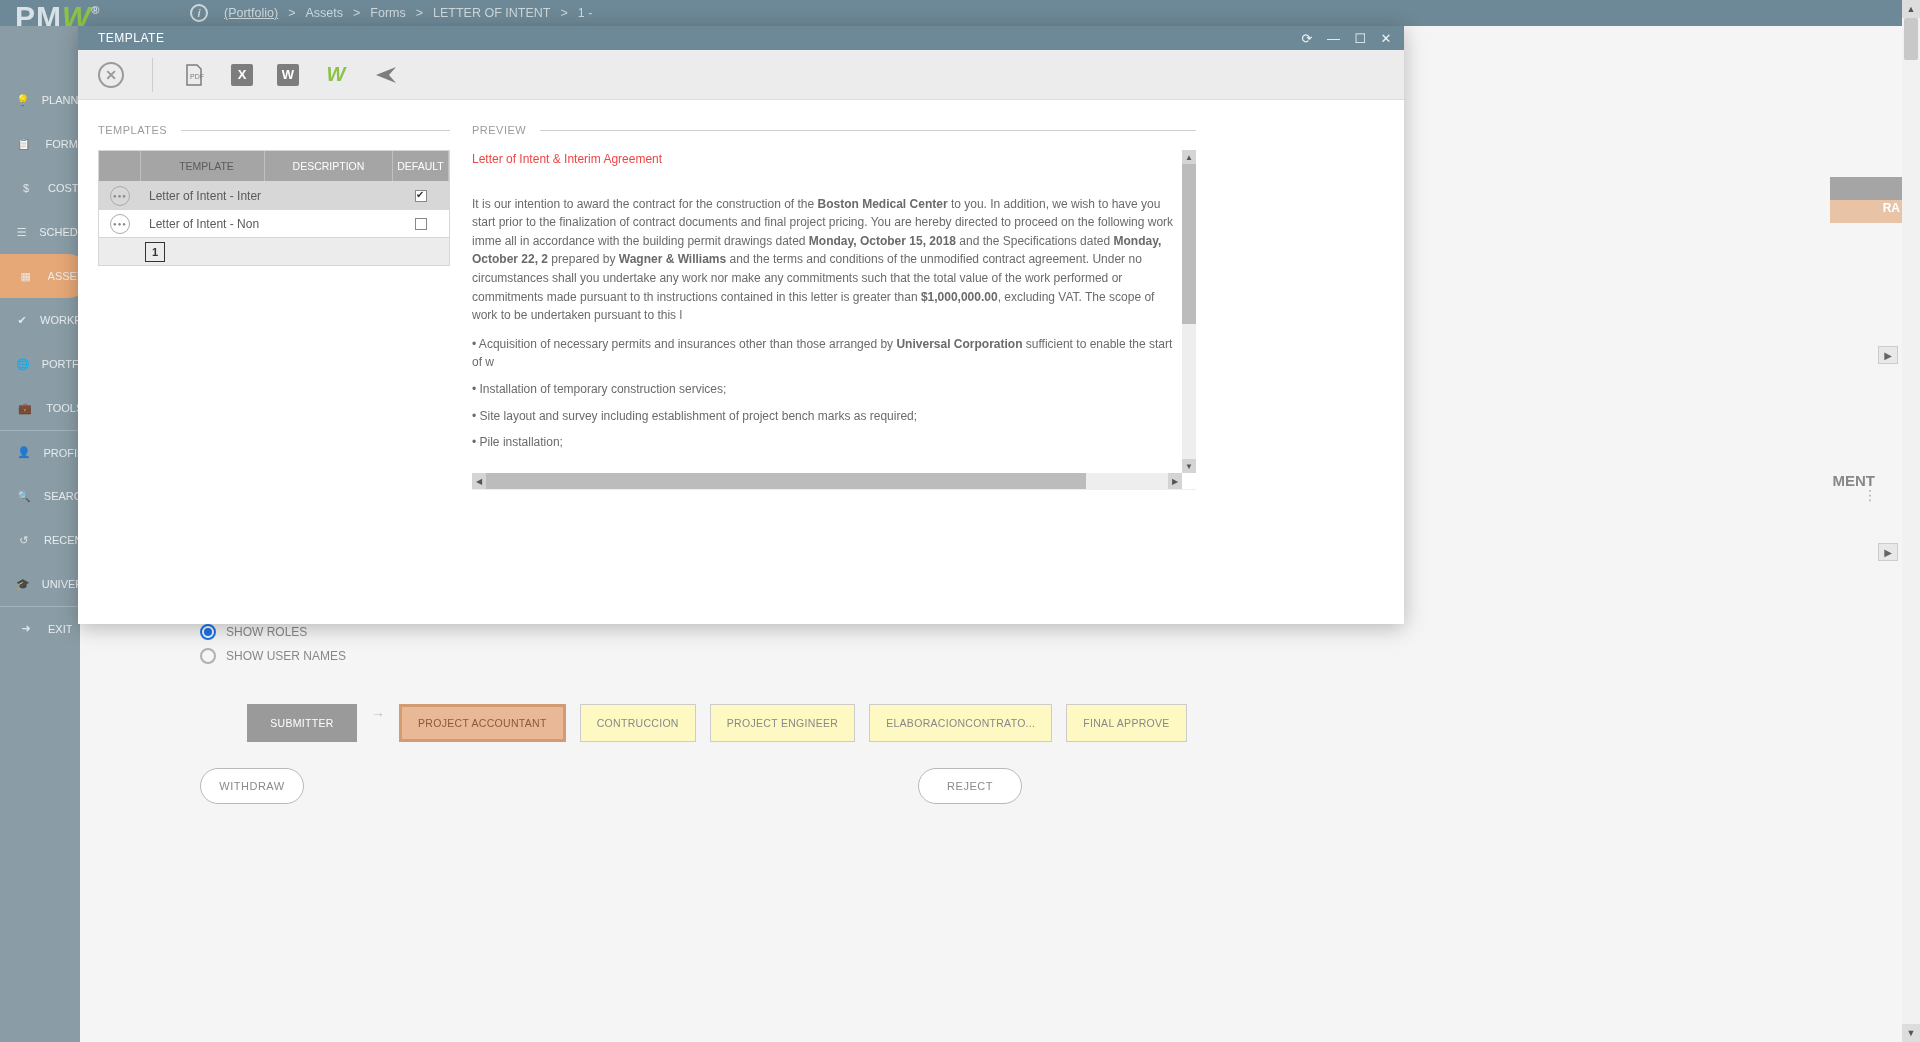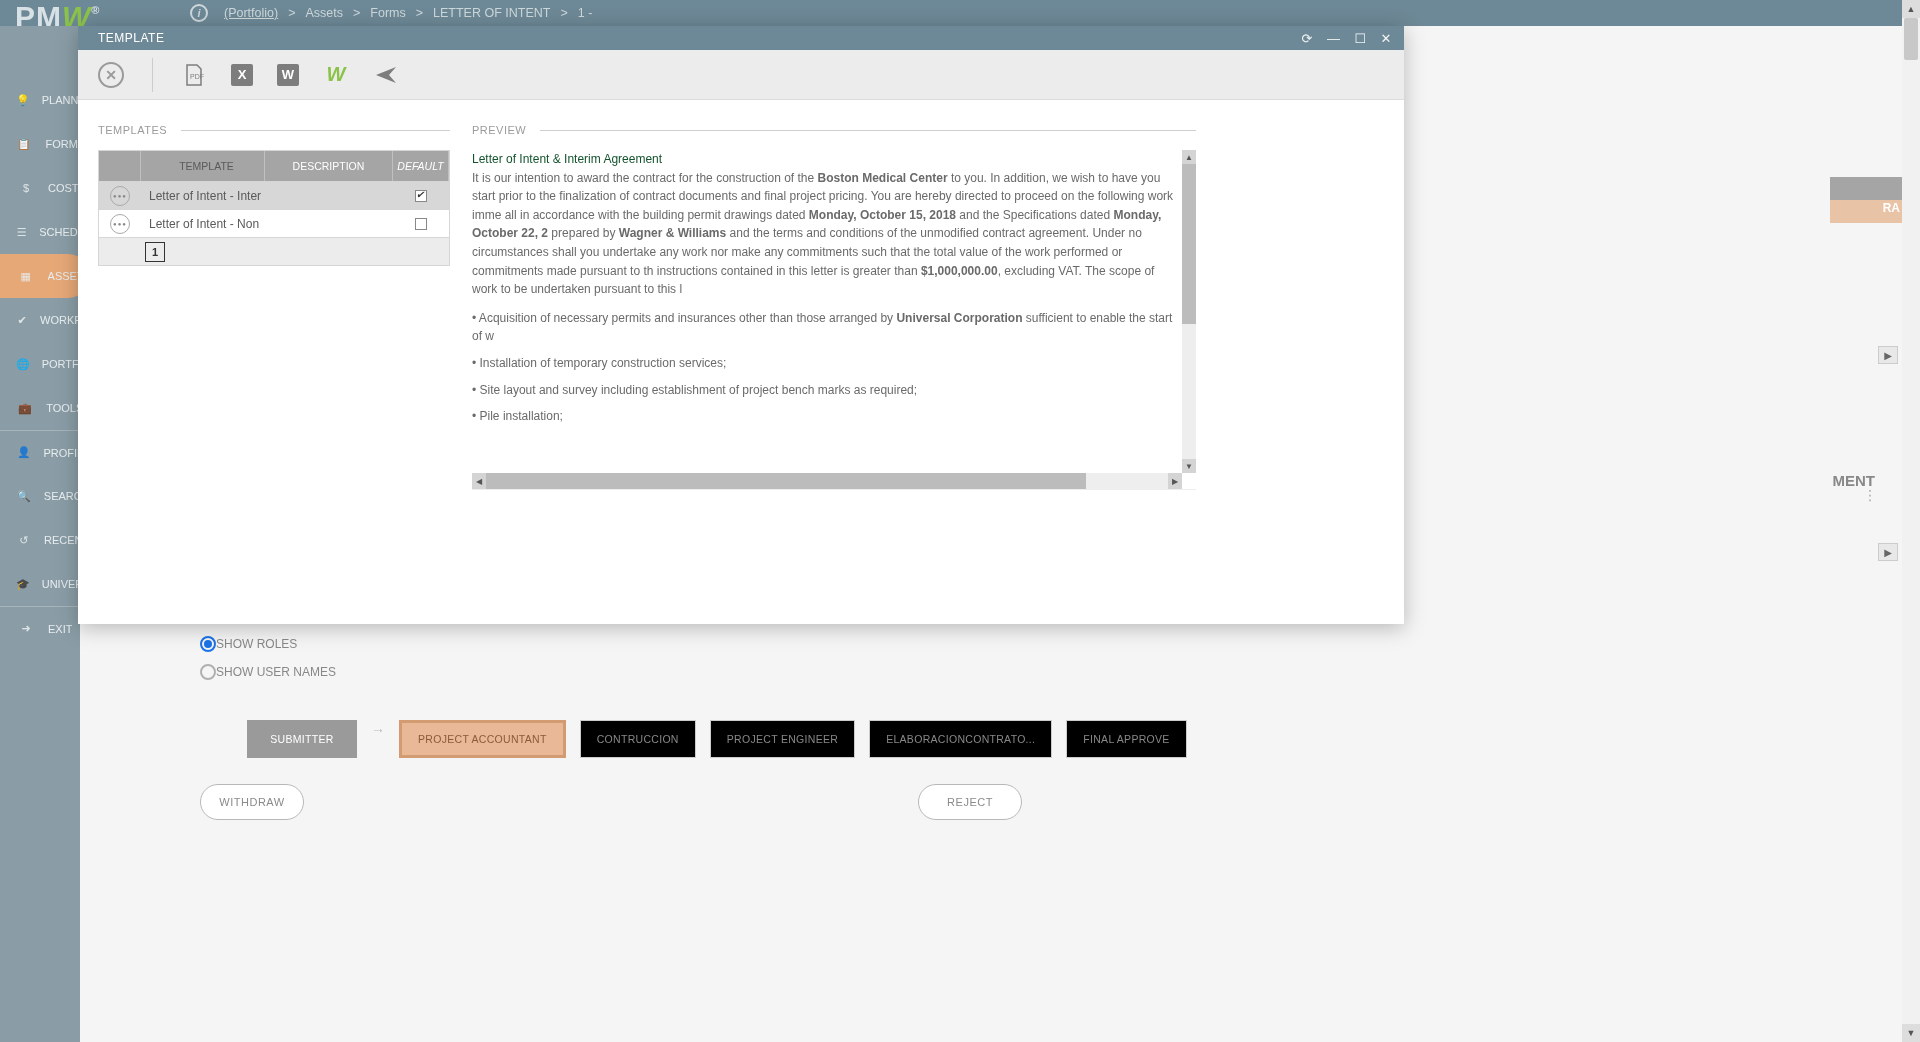--- a/index.html
+++ b/index.html
@@ -52,53 +52,53 @@
 .section-head .line { flex:1; height:1px; background:#cfcfcf;}
 
 .tmpl-table { border:1px solid #d6d6d6; font-size:12px;}
 .tmpl-table .thead { display:flex; background:#a5a5a5; color:#fff; height:30px; font-size:10.5px;}
 .tmpl-table .thead div { display:flex; align-items:center; justify-content:center; border-right:1px solid rgba(255,255,255,0.3);}
 .tmpl-table .trow { display:flex; height:28px; border-top:1px solid #d6d6d6; align-items:center;}
 .tmpl-table .trow.sel { background:#d7d7d7; }
 .tmpl-table .c-opt { width:42px; display:flex; align-items:center; justify-content:center;}
 .tmpl-table .c-tmpl { width:124px; padding-left:8px; display:flex; align-items:center; overflow:hidden; white-space:nowrap; color:#5a5a5a;}
 .tmpl-table .c-desc { width:128px; display:flex; align-items:center; justify-content:center;}
-.tmpl-table .c-def { width:56px; display:flex; align-items:center; justify-content:center;font-style:italic;}
+.tmpl-table .c-def { width:56px; display:flex; align-items:center; justify-content:center;}
 .tmpl-table .opt-circle { width:20px; height:20px; border:1.5px solid #aaa; border-radius:50%; display:flex; align-items:center; justify-content:center; color:#888; font-size:6px; letter-spacing:1px; cursor:pointer;}
 .tmpl-table .chk { width:12px; height:12px; border:1px solid #888; background:#fff; display:inline-block; position:relative;}
 .tmpl-table .chk.checked::after { content:'✔'; font-size:10px; color:#333; position:absolute; left:0; top:-2px;}
 .tmpl-table .tfoot { height:28px; background:#ececec; border-top:1px solid #d6d6d6; display:flex; align-items:center; padding-left:46px;}
 .tmpl-table .tfoot .pg { width:20px; height:20px; border:1.5px solid #333; display:flex; align-items:center; justify-content:center; font-size:11px; color:#333; font-weight:bold;}
 
 .preview-col { width: 724px; display:flex; flex-direction:column;}
 .preview-content { position:relative; height: 340px; border-bottom:1px solid #eee;}
 .preview-text { position:absolute; left:0; top:0; right:20px; bottom:22px; overflow:hidden; font-size:12px; color:#6a6a6a; line-height:1.55;}
-.preview-text .ptitle { margin-bottom:0; color:#14532d;}
+.preview-text .ptitle { margin-bottom:26px; color:#ef4444;}
 .preview-text p { margin-bottom:10px; }
 .preview-text .bold { font-weight:bold; }
 .preview-text .bullet { margin-bottom:8px;}
 
 .v-scroll { position:absolute; right:0; top:0; width:14px; height: calc(100% - 16px); background:#eee;}
 .v-scroll .v-arrow { height:14px; background:#d4d4d4; display:flex; align-items:center; justify-content:center; font-size:8px; color:#555;}
 .v-scroll .v-thumb { position:absolute; left:0; right:0; top:14px; height:160px; background:#bcbcbc;}
 
 .h-scroll { position:absolute; bottom:0; left:0; right:14px; height:16px; background:#eee; display:flex; align-items:stretch;}
 .h-scroll .h-arrow { width:14px; background:#d4d4d4; display:flex; align-items:center; justify-content:center; font-size:8px; color:#555;}
 .h-scroll .h-track { flex:1; position:relative; background:#eee;}
 .h-scroll .h-thumb { position:absolute; left:0; top:0; bottom:0; width:88%; background:#bcbcbc;}
 
 
 .roles-area { position:absolute; left:200px; top:624px; right:40px;}
-.radio-row { display:flex; align-items:center; margin-bottom:8px; font-size:12px; color:#888;margin-top:12px;}
+.radio-row { display:flex; align-items:center; gap:10px; margin-bottom:8px; font-size:12px; color:#888;}
 .radio { width:16px; height:16px; border:2px solid #1a73e8; border-radius:50%; display:inline-flex; align-items:center; justify-content:center;}
 .radio.checked::after { content:''; width:8px; height:8px; background:#1a73e8; border-radius:50%;}
 .radio.unchecked { border-color:#b0b0b0;}
 
 .workflow-row { display:flex; gap:14px; align-items:flex-start; margin-top:40px; margin-bottom:26px;padding-left:47px;}
-.wf-box { min-width:110px; height:38px; padding:0 16px; border:1px solid #ccc; background:#000000; display:flex; align-items:center; justify-content:center; font-size:10.5px; color:#888; letter-spacing:0.3px;}
+.wf-box { min-width:110px; height:38px; padding:0 16px; border:1px solid #ccc; background:#fef9c3; display:flex; align-items:center; justify-content:center; font-size:10.5px; color:#888; letter-spacing:0.3px;}
 .wf-box.submitter { background:#9a9a9a; color:#fff; border:none;}
 .wf-box.active { background:#e9b896; border:3px solid #d39b71; color:#8a5a3a; font-weight:500;}
 .wf-arrow { color:#bbb; font-size:14px;}
 
 .action-row { display:flex; gap:614px;}
 .action-btn { width:104px; height:36px; border:1.5px solid #b8b8b8; border-radius:18px; background:#fff; display:flex; align-items:center; justify-content:center; font-size:11px; color:#8a8a8a; letter-spacing:0.5px; cursor:pointer;}
 
 
 .main-scroll { position:absolute; right:0; top:0; width:18px; height:100%; background:#f1f1f1;}
 .main-scroll .ms-arrow { height:18px; background:#ddd; display:flex; align-items:center; justify-content:center; font-size:9px; color:#555;}

